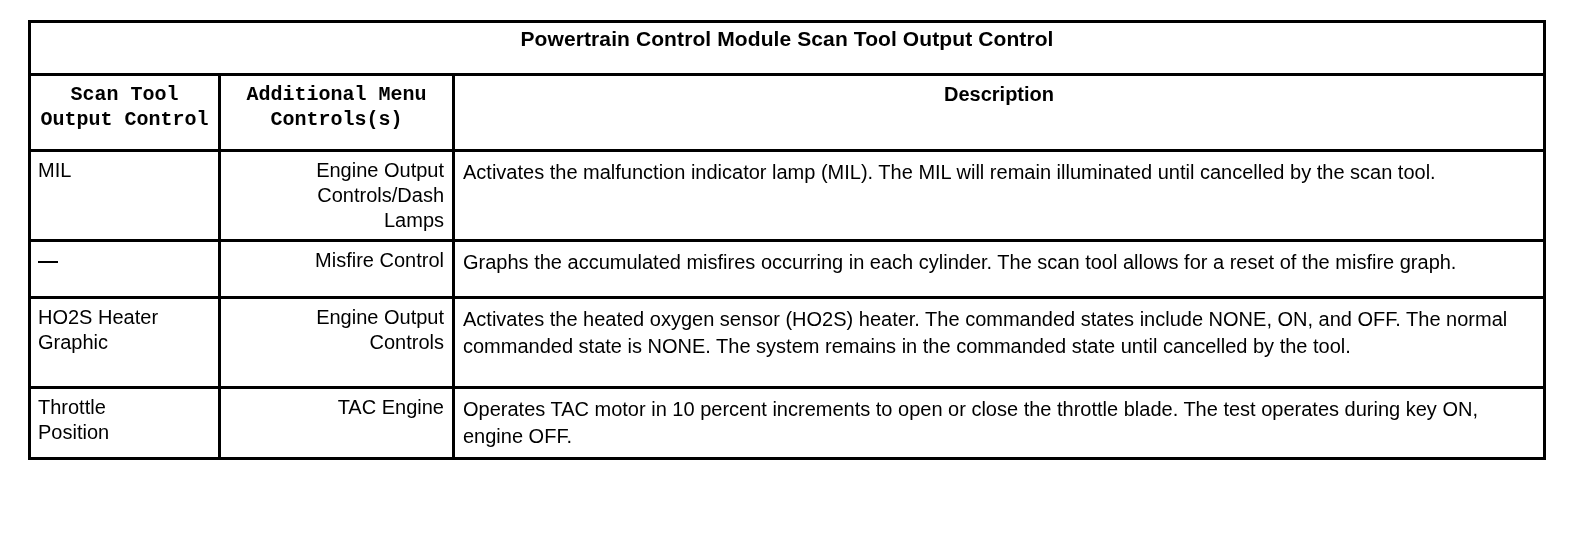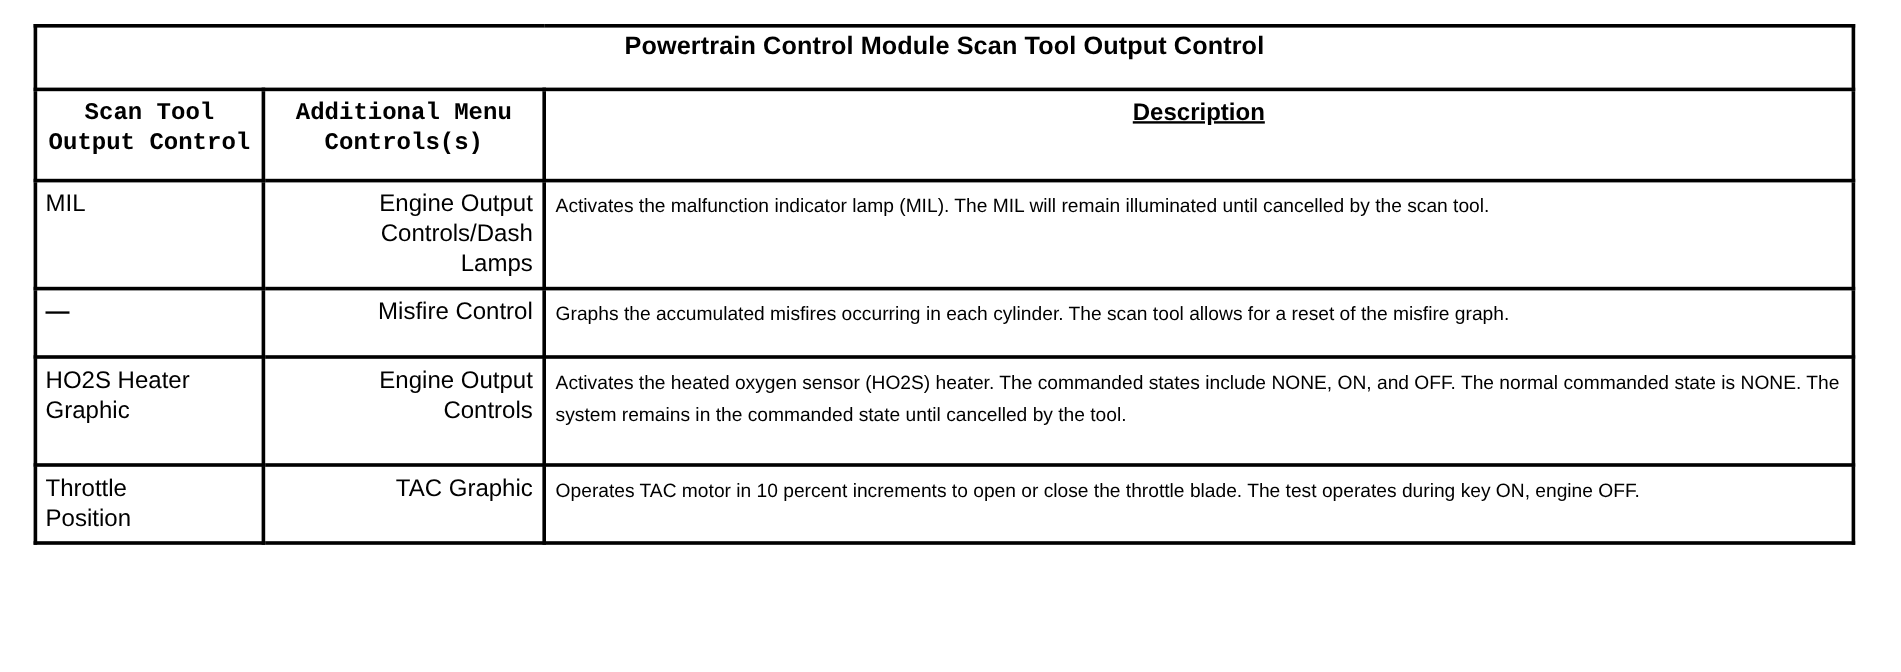--- a/index.html
+++ b/index.html
@@ -62,42 +62,41 @@
     height: 59px;
     font-family: Liberation Mono, monospace;
   }
   td.head-desc {
     text-align: center;
     vertical-align: bottom;
     font-weight: bold;
     font-size: 20px;
     line-height: 25px;
     padding: 6px 8px 8px 8px;
-    text-decoration: underline;
   }
 
   
   td.col-name {
     text-align: left;
     vertical-align: middle;
     font-size: 20px;
     line-height: 25px;
     padding: 6px 6px 6px 7px;
   }
   td.col-menu {
     text-align: right;
     vertical-align: middle;
     font-size: 20px;
     line-height: 25px;
     padding: 6px 8px 6px 8px;
   }
   td.col-desc {
     text-align: left;
     vertical-align: top;
-    font-size: 16px;
+    font-size: 20px;
     line-height: 27px;
     padding: 7px 8px 7px 8px;
   }
 
   .r-mil    { height: 90px; }
   .r-mis    { height: 57px; }
   .r-ho2s   { height: 90px; }
   .r-tac    { height: 62px; }
   .r-app    { height: 62px; }
 
@@ -164,20 +163,20 @@
           <div>Controls</div>
         </td>
         <td class="col-desc">Activates the heated oxygen sensor (HO2S) heater. The commanded states include NONE, ON, and OFF. The normal commanded state is NONE. The system remains in the commanded state until cancelled by the tool.</td>
       </tr>
 
       <tr class="r-tac">
         <td class="col-name">
           <div>Throttle</div>
           <div>Position</div>
         </td>
-        <td class="col-menu">TAC Graphic</td>
+        <td class="col-menu">TAC Engine</td>
         <td class="col-desc">Operates TAC motor in 10 percent increments to open or close the throttle blade. The test operates during key ON, engine OFF.</td>
       </tr>
 
     </tbody>
   </table>
 
 </div>
 
 </body></html>

